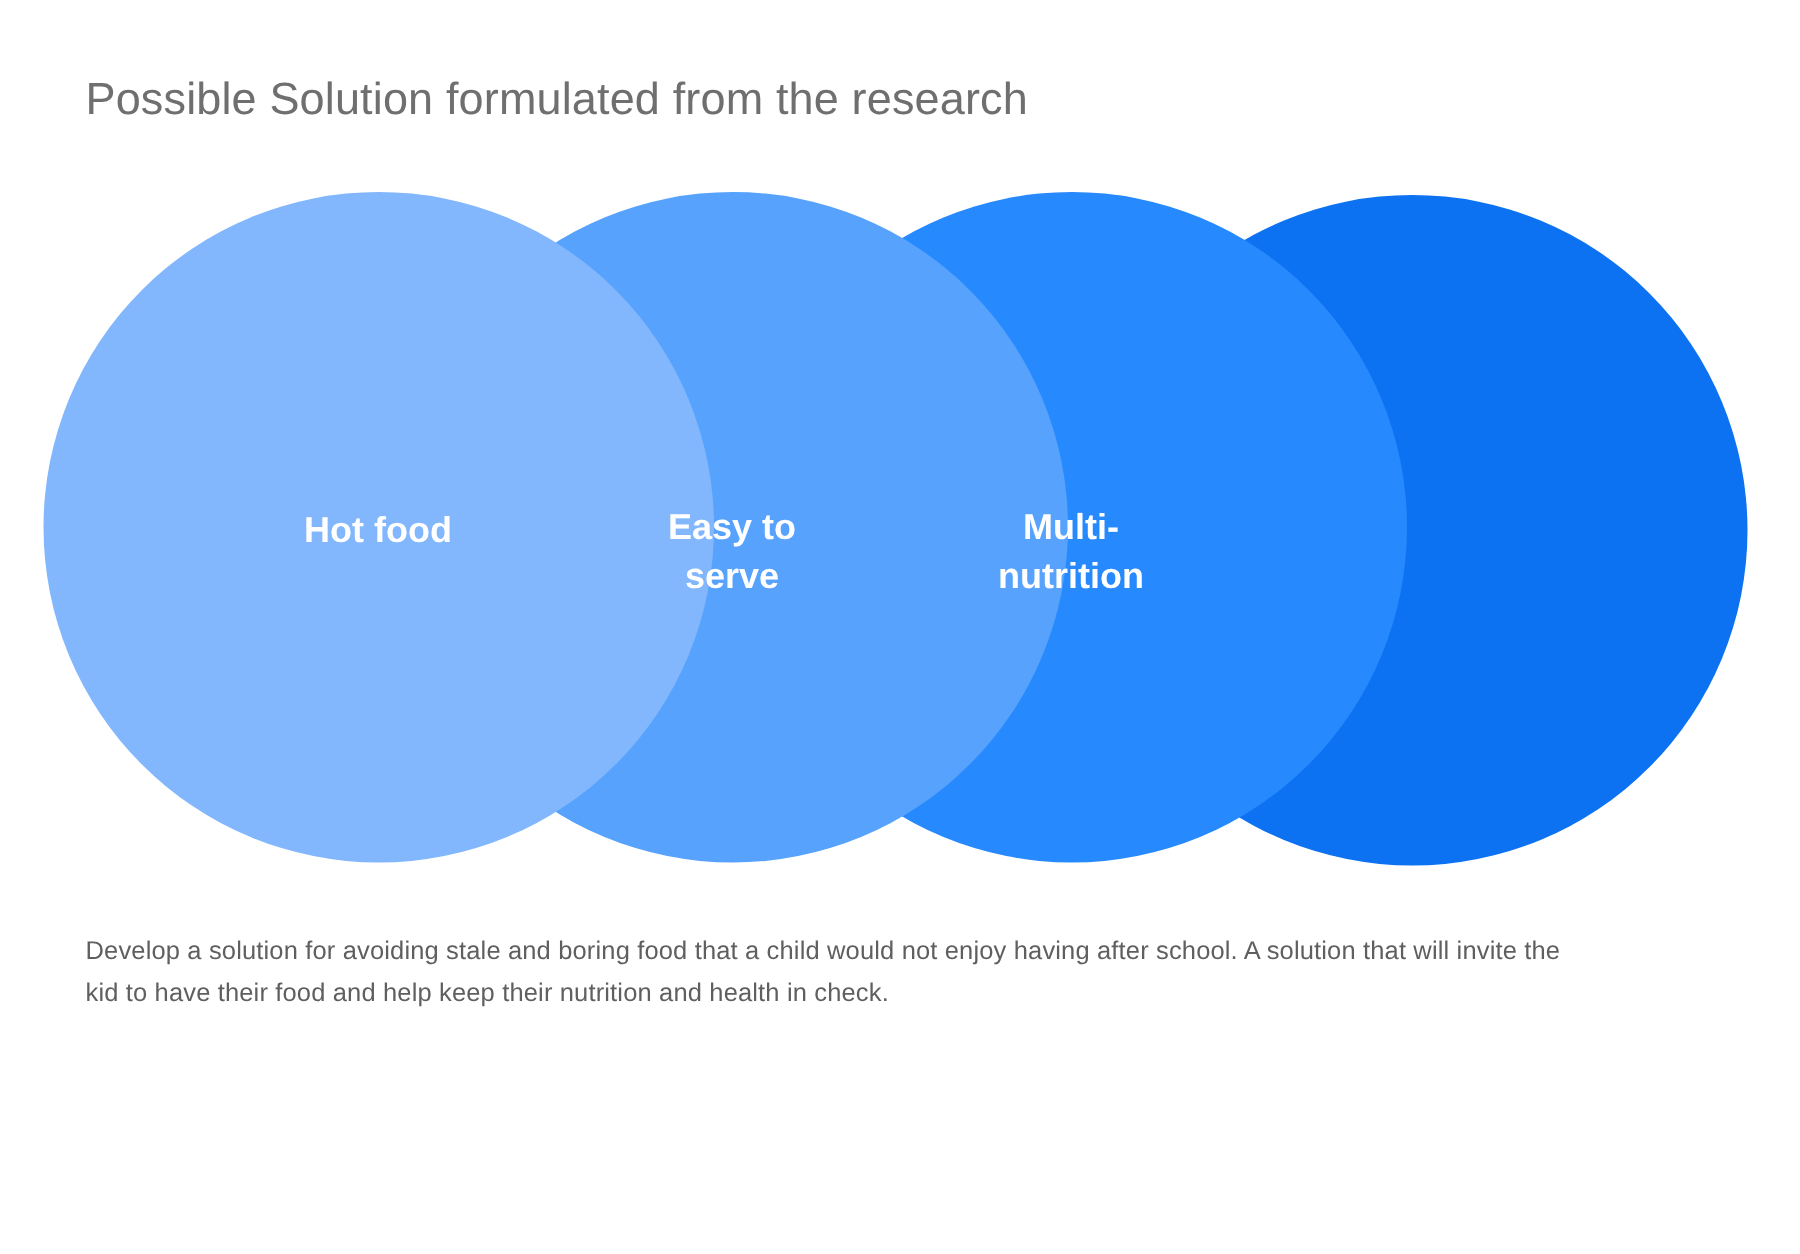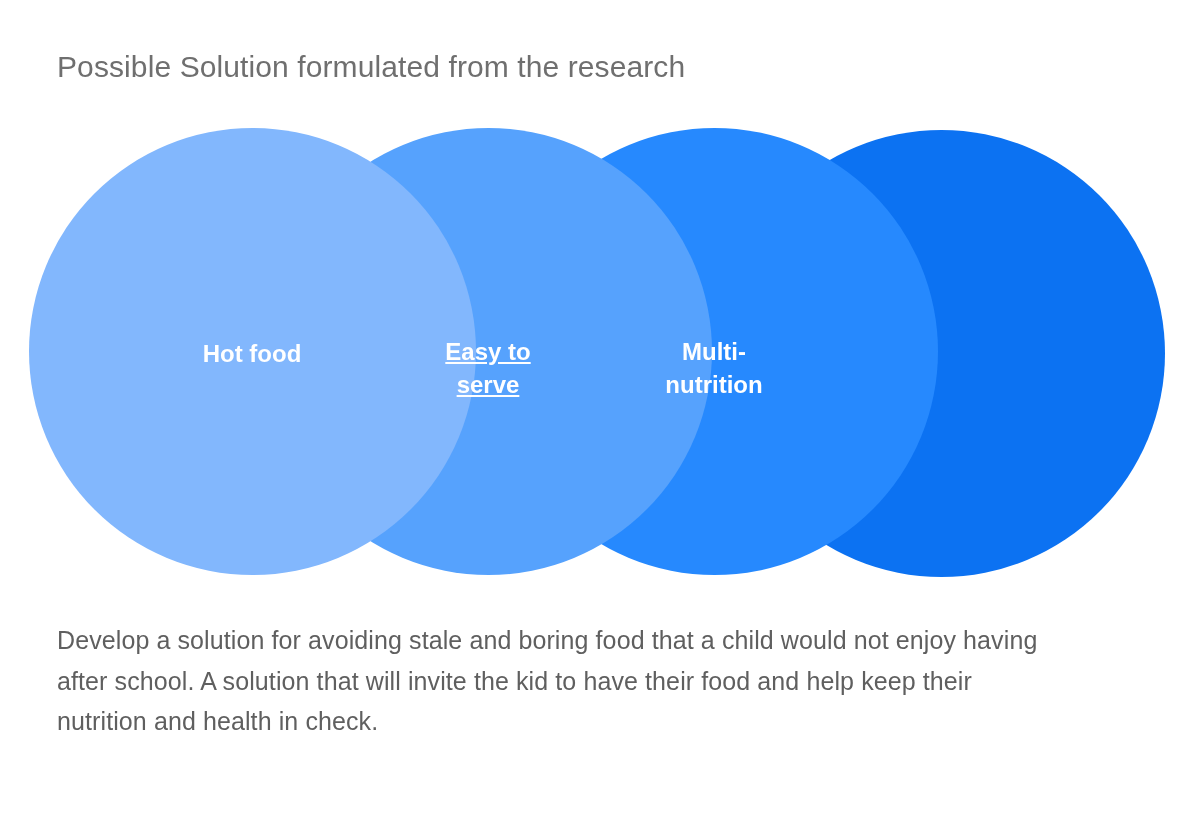--- a/index.html
+++ b/index.html
@@ -63,31 +63,31 @@
     color: #ffffff;
     font-size: 24px;
     font-weight: bold;
     text-align: center;
     line-height: 1.38;
     z-index: 10;
     white-space: pre-line;
   }
 
   .venn-label-1 { left: 132px; top: 337px; width: 200px; }
-  .venn-label-2 { left: 388px; top: 335px; width: 160px; text-decoration: underline; }
+  .venn-label-2 { left: 388px; top: 335px; width: 160px; }
   .venn-label-3 { left: 604px; top: 335px; width: 180px; }
   .venn-label-4 { left: 832px; top: 339px; width: 180px; }
 
   
   .description {
     position: absolute;
     left: 57px;
     top: 620px;
     width: 1000px;
-    font-size: 25px;
+    font-size: 17px;
     font-weight: 400;
     color: #5f5f5f;
     line-height: 1.62;
     letter-spacing: 0.1px;
   }
 </style>
 </head>
 <body>
 
 <div class="slide" style="background: rgb(255, 255, 255);">

